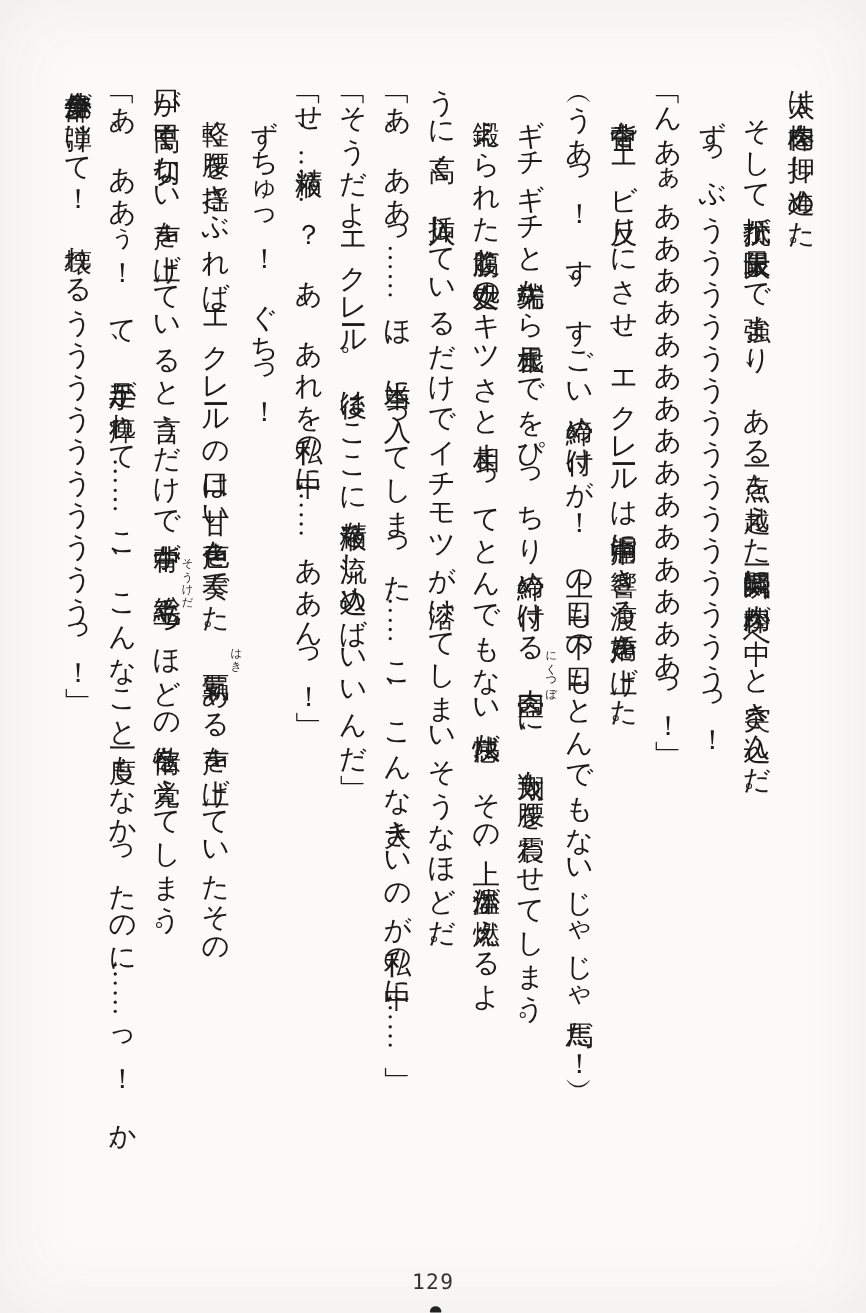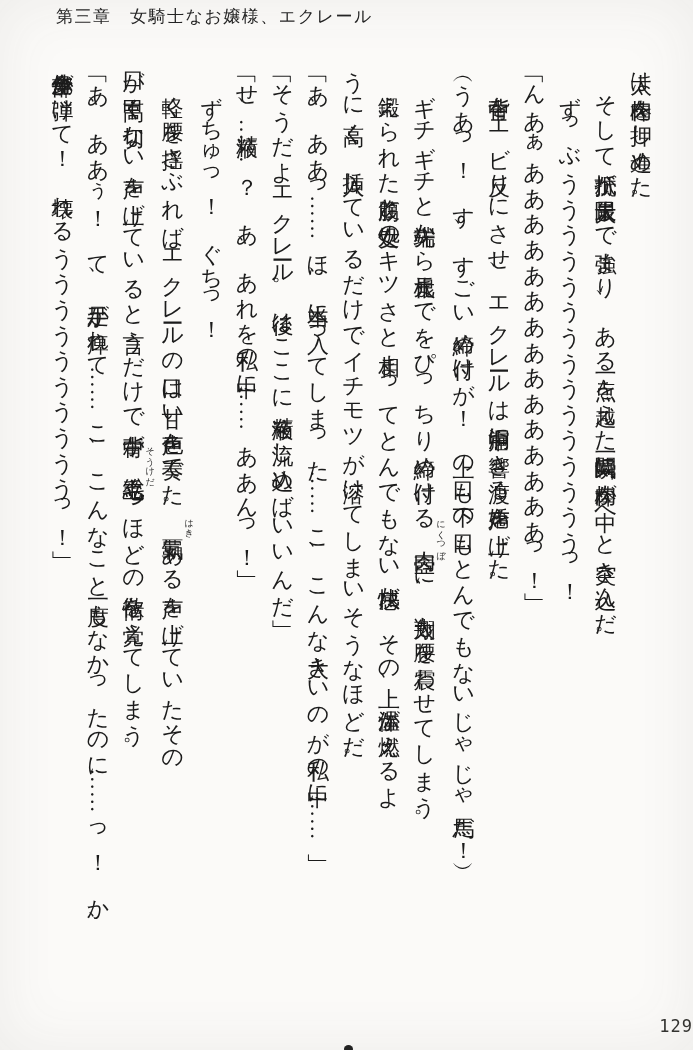--- a/index.html
+++ b/index.html
@@ -48,41 +48,40 @@
   rt {
     font-size: 9px;
     letter-spacing: 0;
     color: #2a2a2a;
   }
   .page-number {
     position: absolute;
     left: 0;
     right: 0;
     bottom: 14px;
-    text-align: right;
+    text-align: center;
     font-family: "DejaVu Sans Mono", monospace;
     font-size: 17px;
     letter-spacing: 1px;
     color: #333330;
   }
   .partial-glyph-dot {
     position: absolute;
     left: 344px;
     bottom: -3px;
     width: 9px;
     height: 8px;
     background: #222;
     border-radius: 50%;
   }
 </style>
 </head>
 <body>
 
 <div class="page">
-  <div class="chapter-header">第三章　女騎士なお嬢様、エクレール</div>
 
   <div class="body-text">
       <div class="tline ind-none">太は肉棒を押し進めた。</div>
       <div class="tline ind-full">そして抵抗が最大限まで強まり、ある一点を越えた瞬間一気に肉棒が中へと突き込んだ。</div>
       <div class="tline ind-full">ずっぶうううううううううううううううっ！</div>
       <div class="tline ind-half">「んあぁあああああああああああああああっ！」</div>
       <div class="tline ind-full">背中をエビ反りにさせ、エクレールは洞窟中に響き渡る嬌声を上げた。</div>
       <div class="tline ind-half">（うあっ！　す、すごい締め付けが！　上の口も下の口もとんでもないじゃじゃ馬だ！）</div>
       <div class="tline ind-full">ギチギチと先端から根元までをぴっちり締め付ける<ruby>肉壺<rt>にくつぼ</rt></ruby>に、翔太も腰を震わせてしまう。</div>
       <div class="tline ind-full">鍛えられた腹筋と処女のキツさと相まってとんでもない快感だ。その上、体温が燃えるよ</div>

